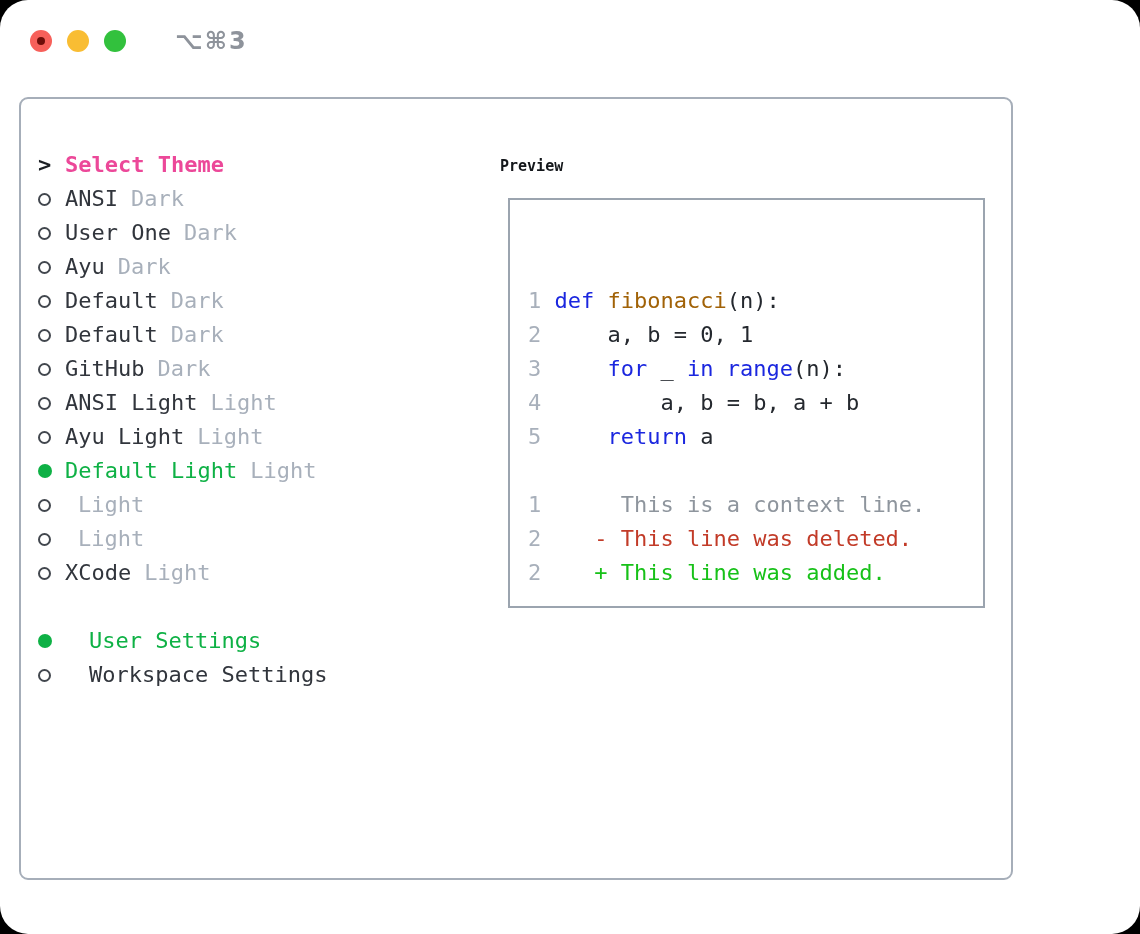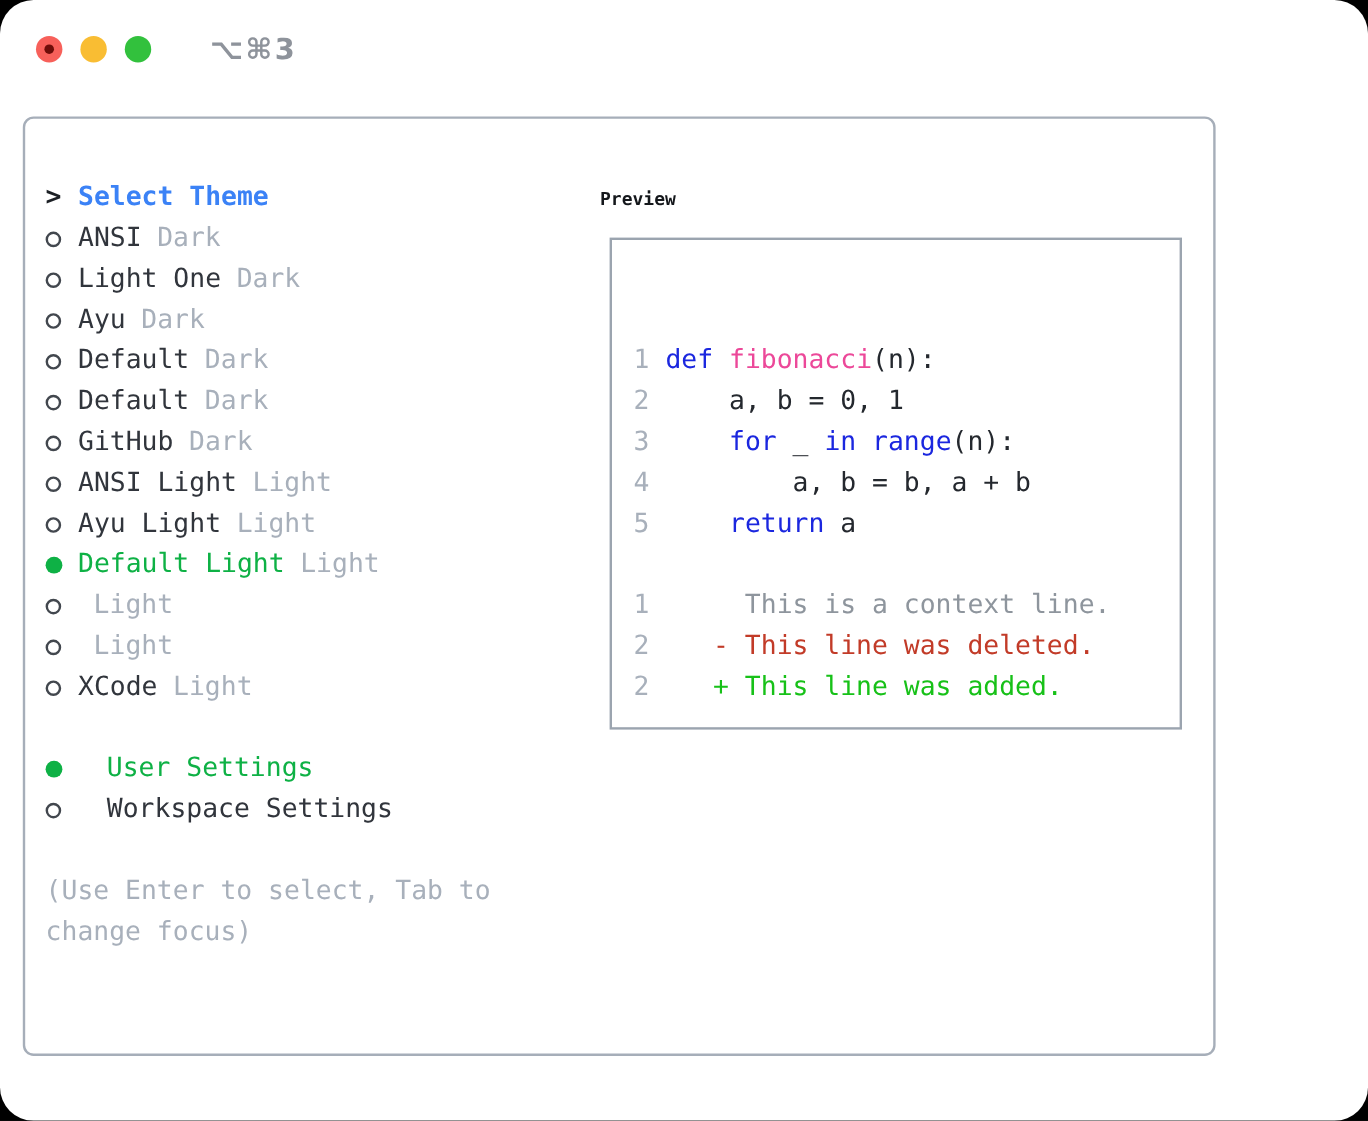--- a/index.html
+++ b/index.html
@@ -43,21 +43,21 @@
   }
   .row{height:34px;display:flex;align-items:center;}
   .spacer{height:34px;}
   .marker{display:inline-flex;width:27px;align-items:center;flex:none;}
   .cursor{font-weight:bold;color:#1c2025;}
   .radio{
     width:13px;height:13px;border-radius:50%;
     border:2px solid #42474e;box-sizing:border-box;background:transparent;
   }
   .selected .radio{border:none;background:#0eb145;width:14px;height:14px;}
-  .header-label{font-weight:bold;color:#3b82f6;}
+  .header-label{font-weight:bold;color:#ec4899;}
   .theme-name{color:#31353c;}
   .selected .theme-name,.selected .opt-label{color:#0eb145;}
   .theme-tag{color:#a8b0bb;margin-left:13px;}
   .opt-label{color:#31353c;margin-left:24px;}
   .section-label{color:#14171b;}
   .hint{color:#a8b0bb;}
   .hint .row{height:34px;}
   
   .preview-label{
     position:absolute;left:500px;top:149px;height:34px;line-height:34px;
@@ -67,21 +67,21 @@
     position:absolute;left:508px;top:198px;width:477px;height:410px;
     border:2px solid #9ba4af;box-sizing:border-box;background:#fff;
   }
   .code-block{
     position:absolute;left:18px;top:50px;
     font-size:22px;line-height:34px;white-space:pre;
   }
   .code-line{min-height:34px;}
   .tok-ln{color:#a8b0bb;}
   .tok-kw{color:#1b27df;}
-  .tok-fn{color:#ec4899;}
+  .tok-fn{color:#a16207;}
   .tok-pl{color:#24282e;}
   .tok-ctx{color:#8e959d;margin-top:28px;}
   .tok-del{color:#c23b28;}
   .tok-add{color:#17c118;}
 </style>
 </head>
 <body>
 
 <div class="window">
 
@@ -105,21 +105,21 @@
       <span class="marker">
           <span class="radio"></span>
         </span>
       <span class="theme-name">ANSI</span>
       <span class="theme-tag">Dark</span>
     </div>
     <div class="row theme-item">
       <span class="marker">
           <span class="radio"></span>
         </span>
-      <span class="theme-name">Light One</span>
+      <span class="theme-name">User One</span>
       <span class="theme-tag">Dark</span>
     </div>
     <div class="row theme-item">
       <span class="marker">
           <span class="radio"></span>
         </span>
       <span class="theme-name">Ayu</span>
       <span class="theme-tag">Dark</span>
     </div>
     <div class="row theme-item">
@@ -194,24 +194,20 @@
     </div>
     <div class="row apply-item">
       <span class="marker">
           <span class="radio"></span>
         </span>
       <span class="opt-label">Workspace Settings</span>
     </div>
 
     <div class="spacer"></div>
 
-    <div class="hint">
-      <div class="row">(Use Enter to select, Tab to</div>
-      <div class="row">change focus)</div>
-    </div>
   </div>
 
   <div class="preview-label">Preview</div>
 
   <div class="code-box">
     <div class="code-block"><div class="code-line"></div><div class="code-line"><span class="tok-ln">1 </span><span class="tok-kw">def</span><span class="tok-pl"> </span><span class="tok-fn">fibonacci</span><span class="tok-pl">(n):</span></div><div class="code-line"><span class="tok-ln">2 </span><span class="tok-pl">    a, b = 0, 1</span></div><div class="code-line"><span class="tok-ln">3 </span><span class="tok-pl">    </span><span class="tok-kw">for</span><span class="tok-pl"> _ </span><span class="tok-kw">in</span><span class="tok-pl"> </span><span class="tok-kw">range</span><span class="tok-pl">(n):</span></div><div class="code-line"><span class="tok-ln">4 </span><span class="tok-pl">        a, b = b, a + b</span></div><div class="code-line"><span class="tok-ln">5 </span><span class="tok-pl">    </span><span class="tok-kw">return</span><span class="tok-pl"> a</span></div><div class="code-line"></div><div class="code-line"><span class="tok-ln">1</span><span class="tok-ctx">      This is a context line.</span></div><div class="code-line"><span class="tok-ln">2</span><span class="tok-del">    - This line was deleted.</span></div><div class="code-line"><span class="tok-ln">2</span><span class="tok-add">    + This line was added.</span></div></div>
   </div>
 
 </div>
 

